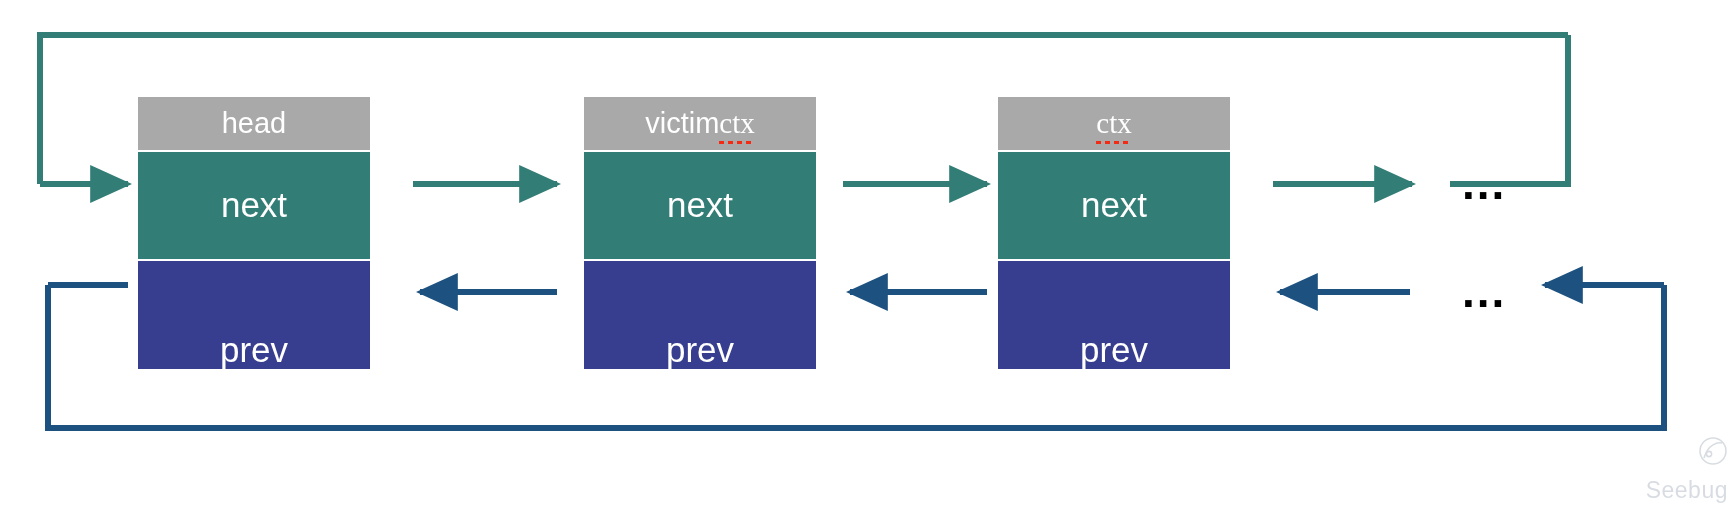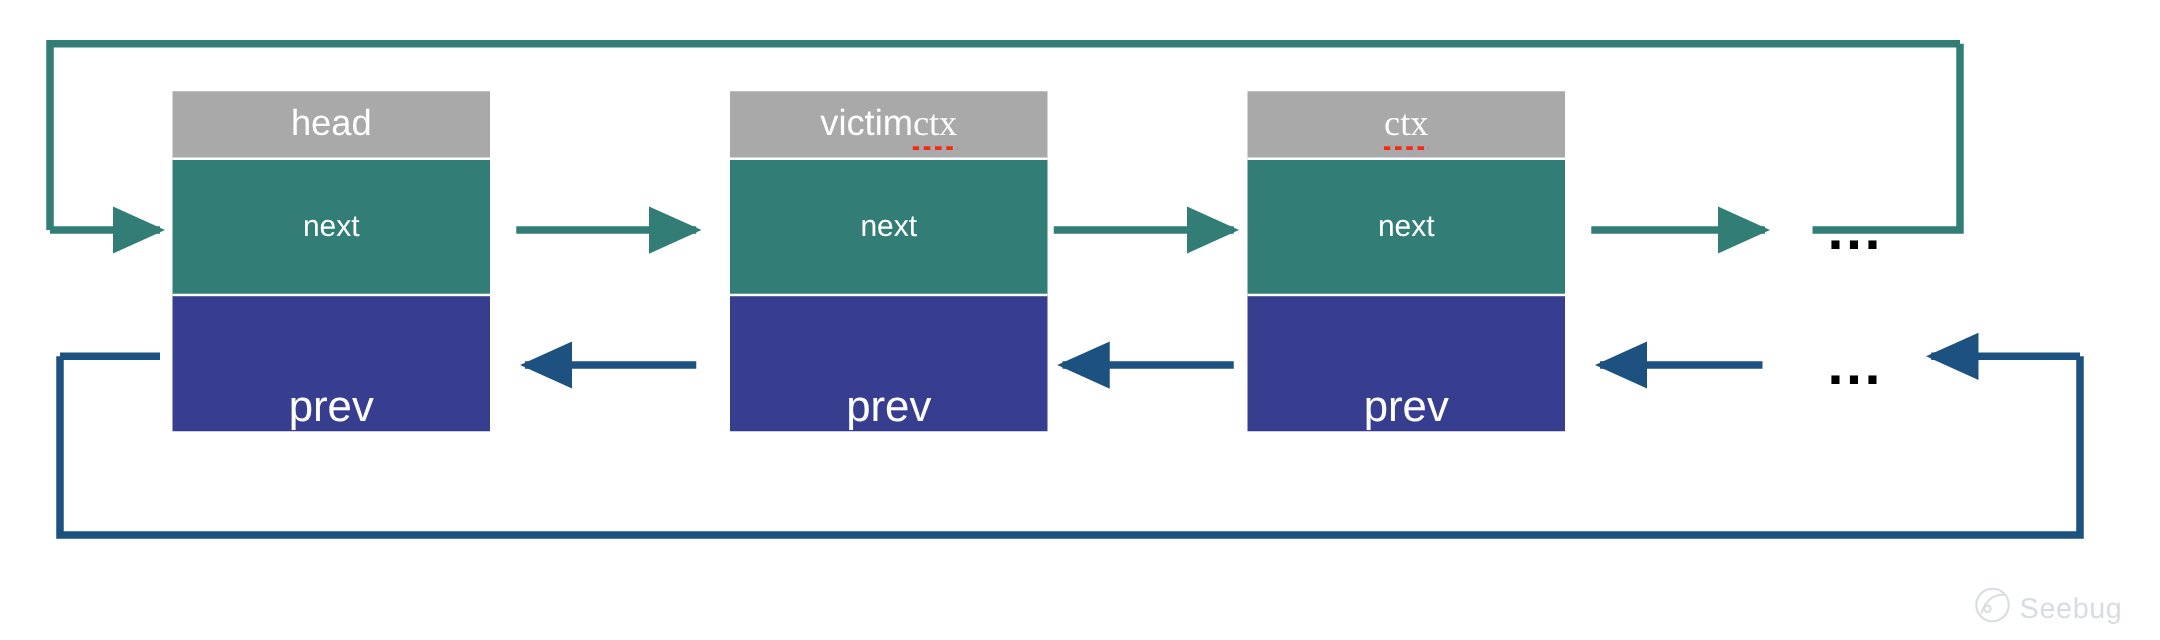--- a/index.html
+++ b/index.html
@@ -21,43 +21,44 @@
   #wires {
     position: absolute;
     left: 0;
     top: 0;
     width: 1728px;
     height: 512px;
     pointer-events: none;
   }
   .node {
     position: absolute;
-    width: 254px;
+    width: 232px;
     display: flex;
     flex-direction: column;
+    margin-top: 24px;
   }
   .cell {
     box-sizing: border-box;
     display: flex;
     align-items: center;
     justify-content: center;
     color: #ffffff;
     text-align: center;
     line-height: 1.05;
   }
   .cell-head {
     height: 55px;
     background: #a9a9a9;
     font-size: 29px;
     border-bottom: 2px solid #ffffff;
   }
   .cell-next {
     height: 109px;
     background: #327d76;
-    font-size: 24px;
+    font-size: 35px;
     border-bottom: 2px solid #ffffff;
   }
   .cell-prev {
     height: 108px;
     background: #373e8f;
     font-size: 35px;
     align-items: flex-end;
   }
   .spell {
     position: relative;
@@ -81,26 +82,27 @@
     color: #000000;
     font-family: "Liberation Sans", sans-serif;
     font-size: 46px;
     font-weight: bold;
     letter-spacing: 2px;
     line-height: 1;
     white-space: pre;
   }
   #watermark {
     position: absolute;
-    right: 30px;
+    right: 0;
     bottom: 8px;
     display: flex;
-    align-items: center;
+    align-items: flex-end;
     gap: 7px;
     opacity: 0.38;
+    flex-direction: column;
   }
   #watermark .wm-text {
     color: #9aa6b4;
     font-size: 23px;
     letter-spacing: 0.5px;
     font-family: "Liberation Sans", sans-serif;
   }
 </style>
 </head>
 <body>

